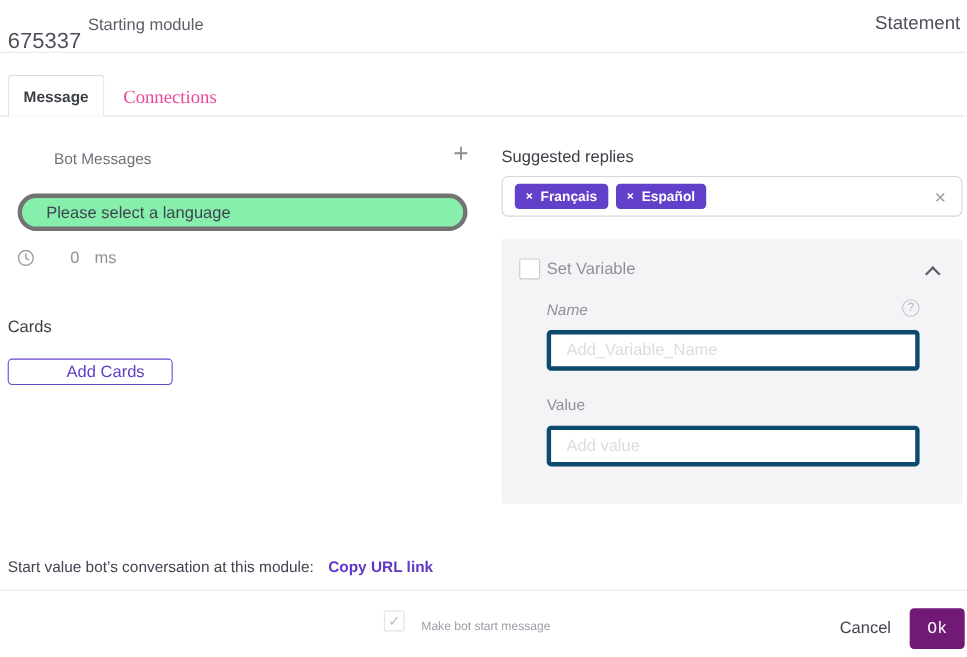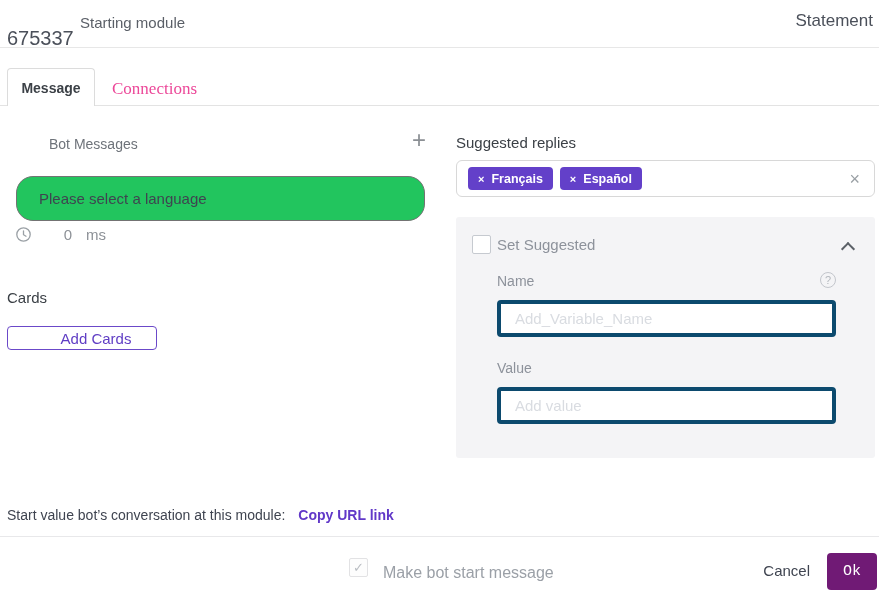--- a/index.html
+++ b/index.html
@@ -34,22 +34,22 @@
     cursor: pointer;
   }
   .tab-inactive {
     left: 112px; top: 79px; font-size: 17px; color: #ec4899; cursor: pointer; z-index: 2; font-family: Liberation Serif, serif;
   }
 
   
   .bot-messages-title { left: 7px; top: 136px; font-size: 14px; color: #6e737a; margin-left: 42px; }
   .plus-icon { left: 412px; top: 128px; font-size: 24px; font-weight: 300; color: #8b8f94; cursor: pointer; line-height: 1; }
   .bubble {
-    left: 16px; top: 176px; width: 409px; height: 45px;
-    background: #22c55e; border: 1px solid #737373; border-radius: 17px;
+    left: 16px; top: 176px; width: 409px; height: 34px;
+    background: #86efac; border: 4px solid #737373; border-radius: 17px;
     display: flex; align-items: center; padding-left: 22px;
     font-size: 15px; color: #3f4450; cursor: text;
   }
   .clock-icon { left: 16px; top: 227px; width: 15px; height: 15px; }
   .delay-value { left: 58px; top: 226px; font-size: 15px; color: #8d9197; width: 20px; text-align: center; }
   .delay-unit { left: 86px; top: 226px; font-size: 15px; color: #8d9197; }
   .cards-title { left: 7px; top: 289px; font-size: 15px; color: #3b4046; }
   .add-cards-btn {
     left: 7px; top: 326px; width: 150px; height: 24px;
     background: #ffffff; border: 1px solid #6b49c9; border-radius: 4px;
@@ -82,21 +82,21 @@
     position: absolute; left: 16px; top: 18px; width: 19px; height: 19px;
     background: #ffffff; border: 1px solid #c6cad0; border-radius: 2px; cursor: pointer;
   }
   .panel .panel-title { position: absolute; left: 41px; top: 19px; font-size: 15px; color: #8d929b; }
   .chevron-up {
     position: absolute; right: 22px; top: 27px; width: 10px; height: 10px;
     border-top: 2px solid #5b6067; border-left: 2px solid #5b6067;
     transform: rotate(45deg); cursor: pointer;
   }
   .field-label { position: absolute; left: 41px; font-size: 14px; color: #8d929b; }
-  .label-name { top: 56px; }
+  .label-name { top: 56px; font-style: italic; }
   .label-value { top: 143px; }
   .help-icon {
     position: absolute; right: 39px; top: 55px; width: 16px; height: 16px;
     border: 1px solid #c3c6cc; border-radius: 50%;
     color: #b4b8be; font-size: 11px; display: flex; align-items: center; justify-content: center;
     cursor: pointer;
   }
   .panel input {
     position: absolute; left: 41px; width: 339px; height: 37px;
     background: #ffffff; border: 4px solid #0c4a6e; border-radius: 4px;
@@ -112,21 +112,21 @@
   .start-text { color: #3f4450; }
   .copy-link { color: #6138c8; font-weight: 700; margin-left: 13px; cursor: pointer; }
   .footer-divider { left: 0; top: 536px; width: 879px; height: 1px; background: #e8e8ea; }
 
   .footer-center { left: 349px; top: 552px; display: flex; align-items: center; }
   .footer-checkbox {
     width: 19px; height: 19px; background: #fdfdfd; border: 1px solid #e2e2e4; border-radius: 2px;
     color: #b9bdc2; font-size: 13px; display: flex; align-items: center; justify-content: center;
     cursor: default;
   }
-  .footer-check-label { margin-left: 15px; font-size: 16px; color: #9ba0a7; margin-top: 12px; }
+  .footer-check-label { margin-left: 15px; font-size: 11px; color: #9ba0a7; margin-top: 12px; }
 
   .cancel-btn { right: 69px; top: 562px; font-size: 15px; color: #3f4450; cursor: pointer; background: none; border: none; font-family: "Liberation Sans", sans-serif; }
   .ok-btn {
     right: 2px; top: 553px; width: 50px; height: 37px;
     background: #701a75; border: none; border-radius: 4px;
     color: #ffffff; font-size: 15px; cursor: pointer;
     display: flex; align-items: center; justify-content: center;
     font-family: Liberation Mono, monospace;
   }
 </style>
@@ -167,21 +167,21 @@
     </span>
     <span class="tag">
       <span class="tag-x">×</span>
       <span>Español</span>
     </span>
     <span class="clear-x">×</span>
   </div>
 
   <div class="abs panel">
     <div class="checkbox"></div>
-    <div class="panel-title">Set Suggested</div>
+    <div class="panel-title">Set Variable</div>
     <div class="chevron-up"></div>
     <div class="field-label label-name">Name</div>
     <div class="help-icon">?</div>
     <input class="input-name" type="text" placeholder="Add_Variable_Name" style="">
     <div class="field-label label-value">Value</div>
     <input class="input-value" type="text" placeholder="Add value" style="">
   </div>
 
   <div class="abs start-row">
     <span class="start-text">Start value bot’s conversation at this module:</span>

